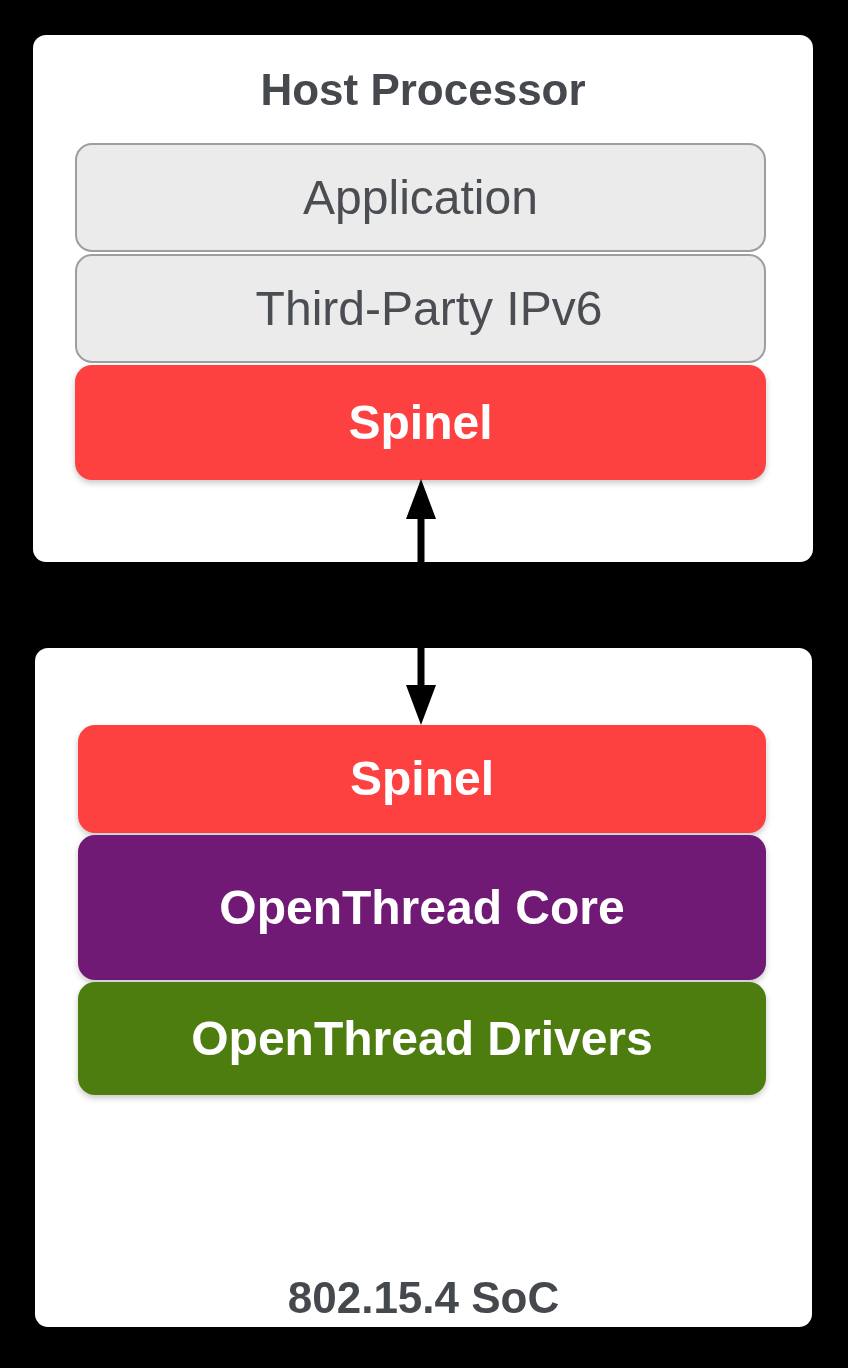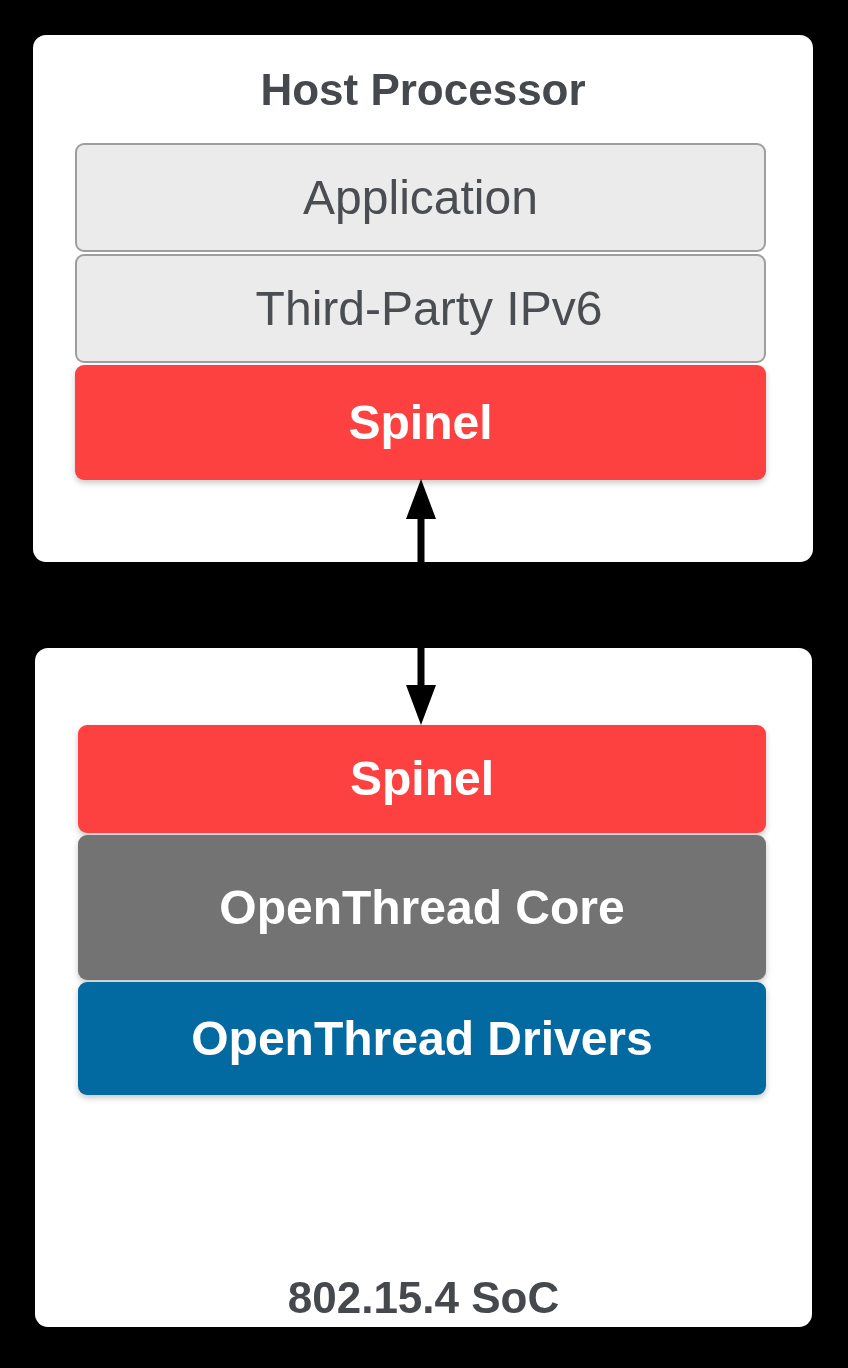--- a/index.html
+++ b/index.html
@@ -43,21 +43,21 @@
     flex-direction: column;
     gap: 2px;
   }
   #host-layers { left: 42px; top: 108px; width: 691px; }
   #soc-layers  { left: 43px; top: 77px;  width: 688px; }
 
   .layer {
     display: flex;
     align-items: center;
     justify-content: center;
-    border-radius: 9px;
+    border-radius: 17px;
     font-size: 48px;
     line-height: 1;
     box-sizing: border-box;
     white-space: nowrap;
   }
   .layer.gray {
     background: #EBEBEB;
     border: 2px solid #9E9E9E;
     color: #4A4D51;
   }
@@ -100,18 +100,18 @@
 
 <svg id="arrow" viewBox="0 0 36 246" xmlns="http://www.w3.org/2000/svg">
   <polygon points="18,0 3,40 33,40" fill="#000000"></polygon>
   <rect x="14.5" y="38" width="7" height="170" fill="#000000"></rect>
   <polygon points="18,246 3,206 33,206" fill="#000000"></polygon>
 </svg>
 
 <div class="card" id="soc-box">
   <div class="layer-stack" id="soc-layers">
     <div class="layer colored" id="layer-spinel-soc" style="background-color: rgb(253, 65, 65);">Spinel</div>
-    <div class="layer colored" id="layer-openthread-core" style="background-color: #737373;">OpenThread Core</div>
-    <div class="layer colored" id="layer-openthread-drivers" style="background-color: #0369a1;">OpenThread Drivers</div>
+    <div class="layer colored" id="layer-openthread-core" style="background-color: #701a75;">OpenThread Core</div>
+    <div class="layer colored" id="layer-openthread-drivers" style="background-color: #4d7c0f;">OpenThread Drivers</div>
   </div>
 
   <div class="card-title" id="soc-title">802.15.4 SoC</div>
 </div>
 
 </body></html>

